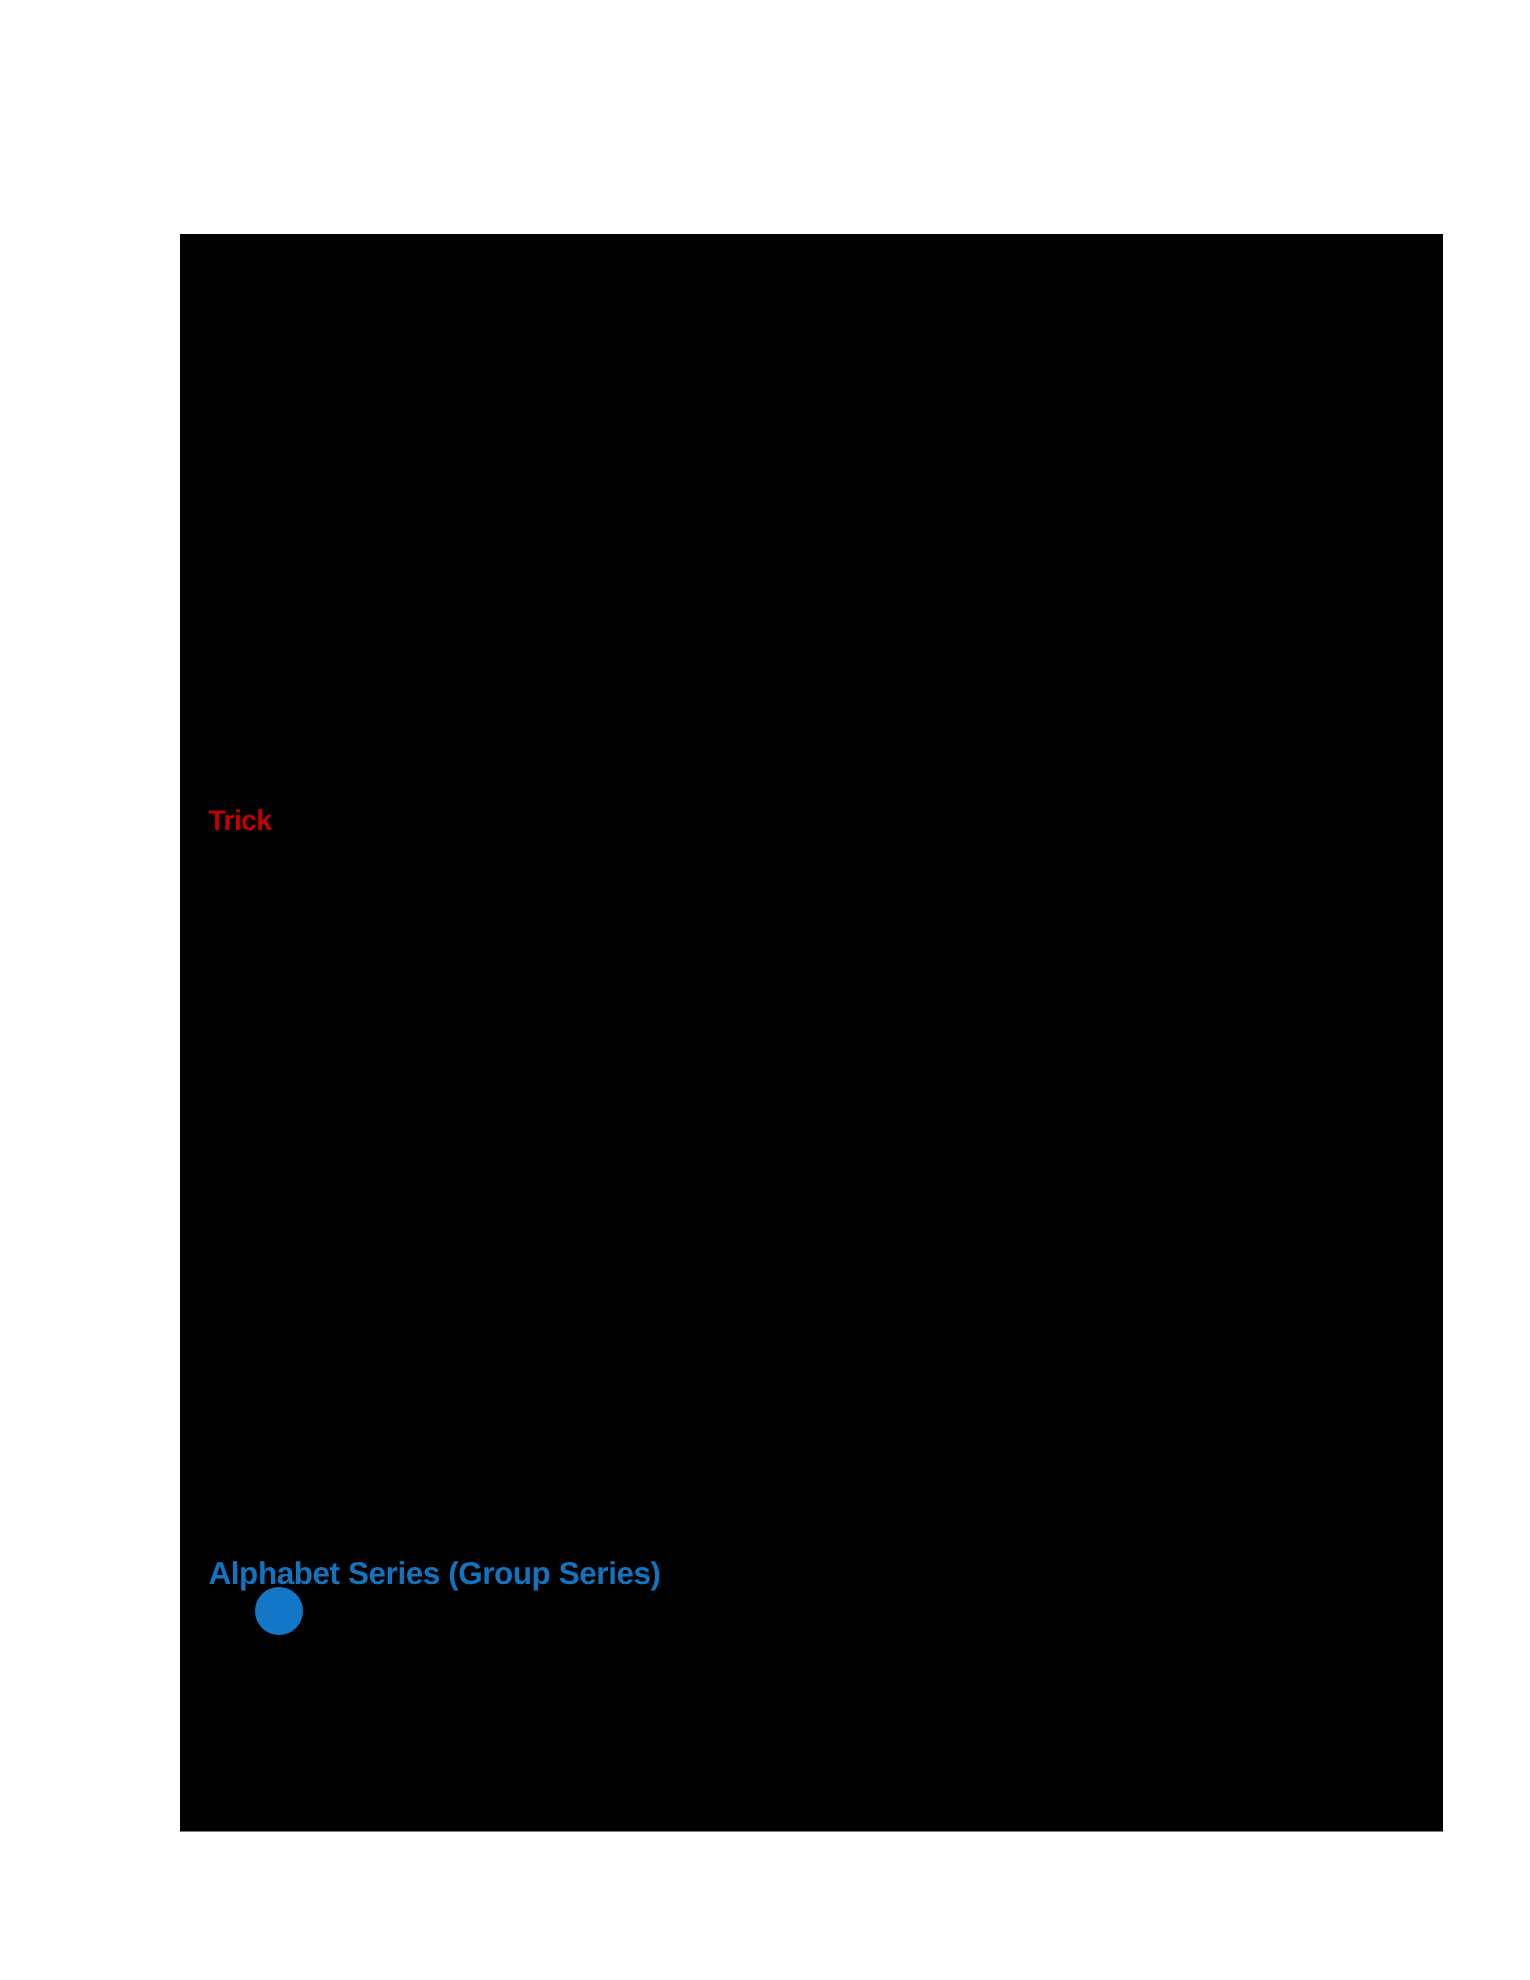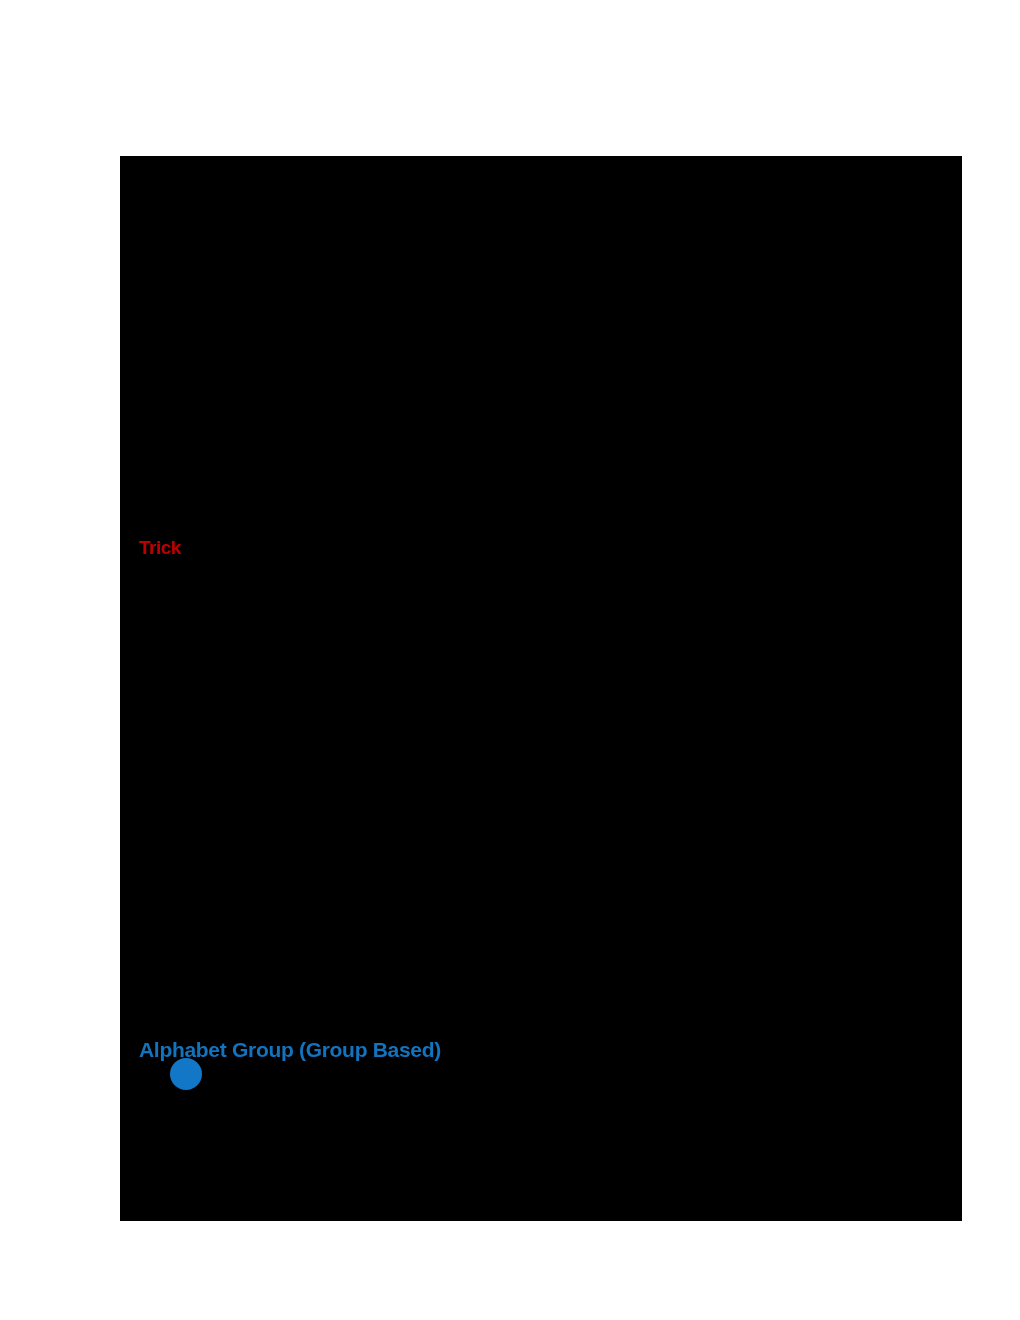--- a/index.html
+++ b/index.html
@@ -71,21 +71,21 @@
 </style>
 </head>
 <body>
 
 <div class="page-canvas">
 
   <div class="content-block">
 
     <div class="trick-label">Trick</div>
 
-    <div class="section-heading">Alphabet Group (Group Based)</div>
+    <div class="section-heading">Alphabet Series (Group Series)</div>
 
     <div class="bullet-row">
       <span class="bullet-dot"></span>
     </div>
 
   </div>
 
 </div>
 
 </body></html>

